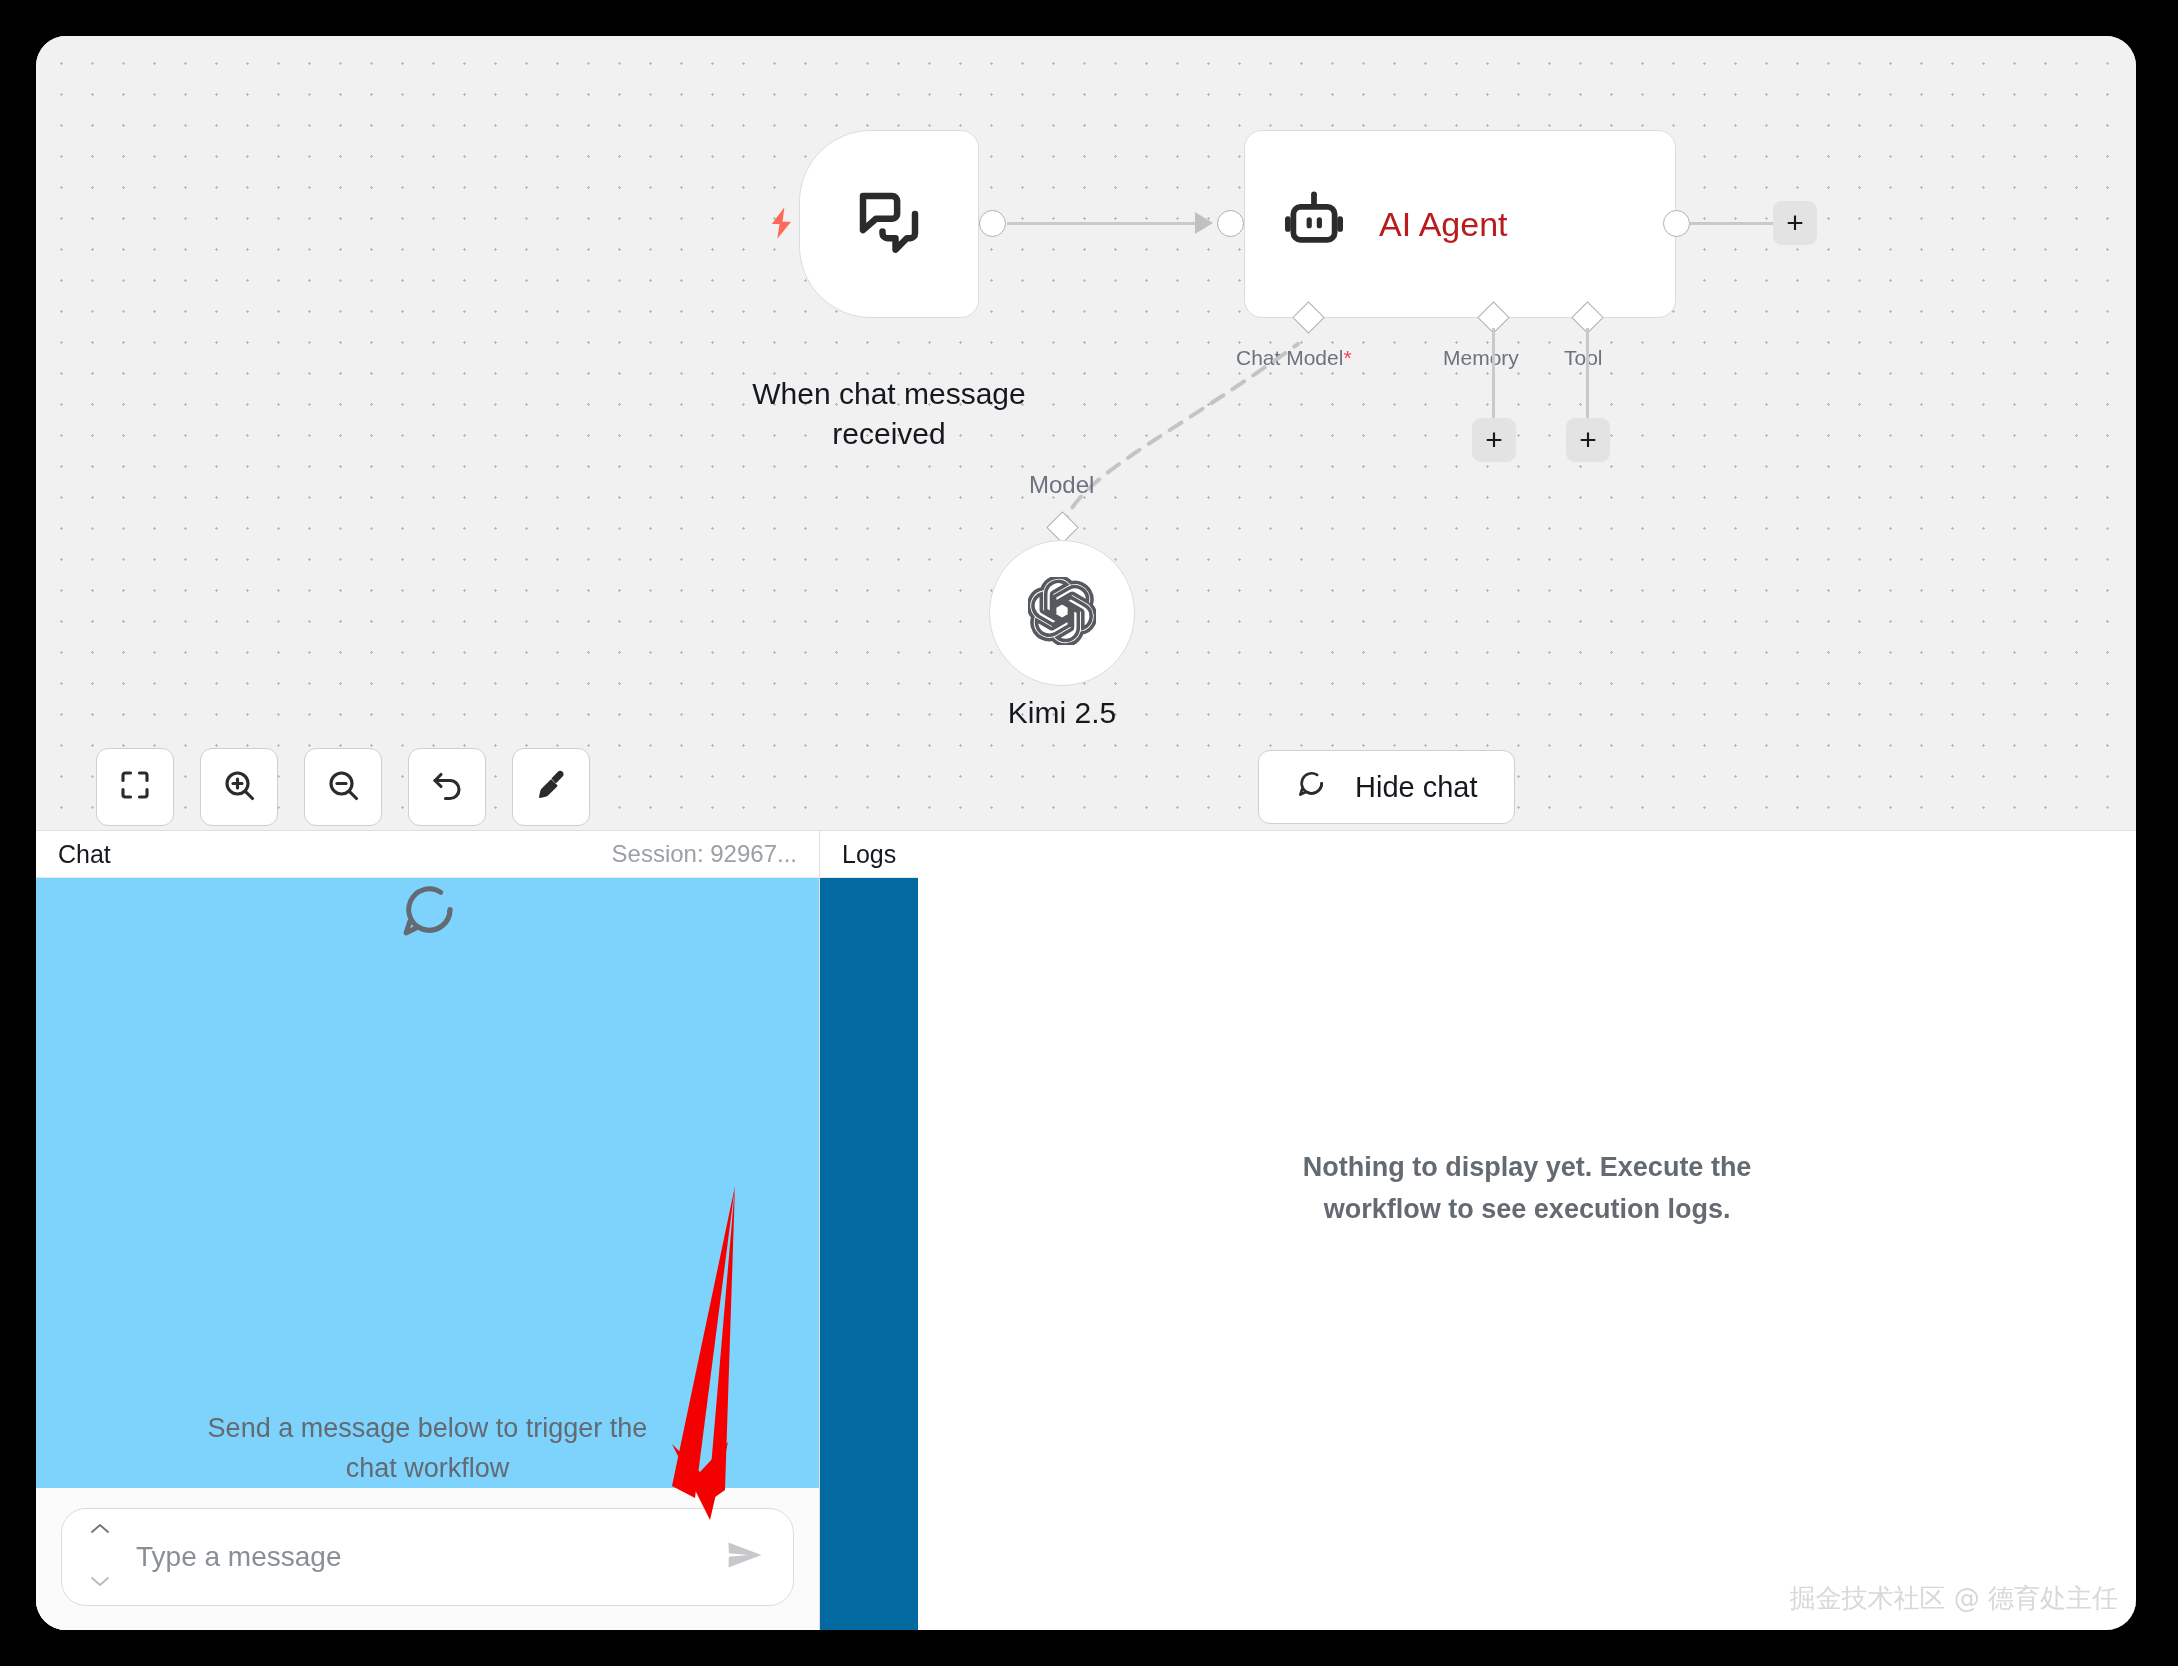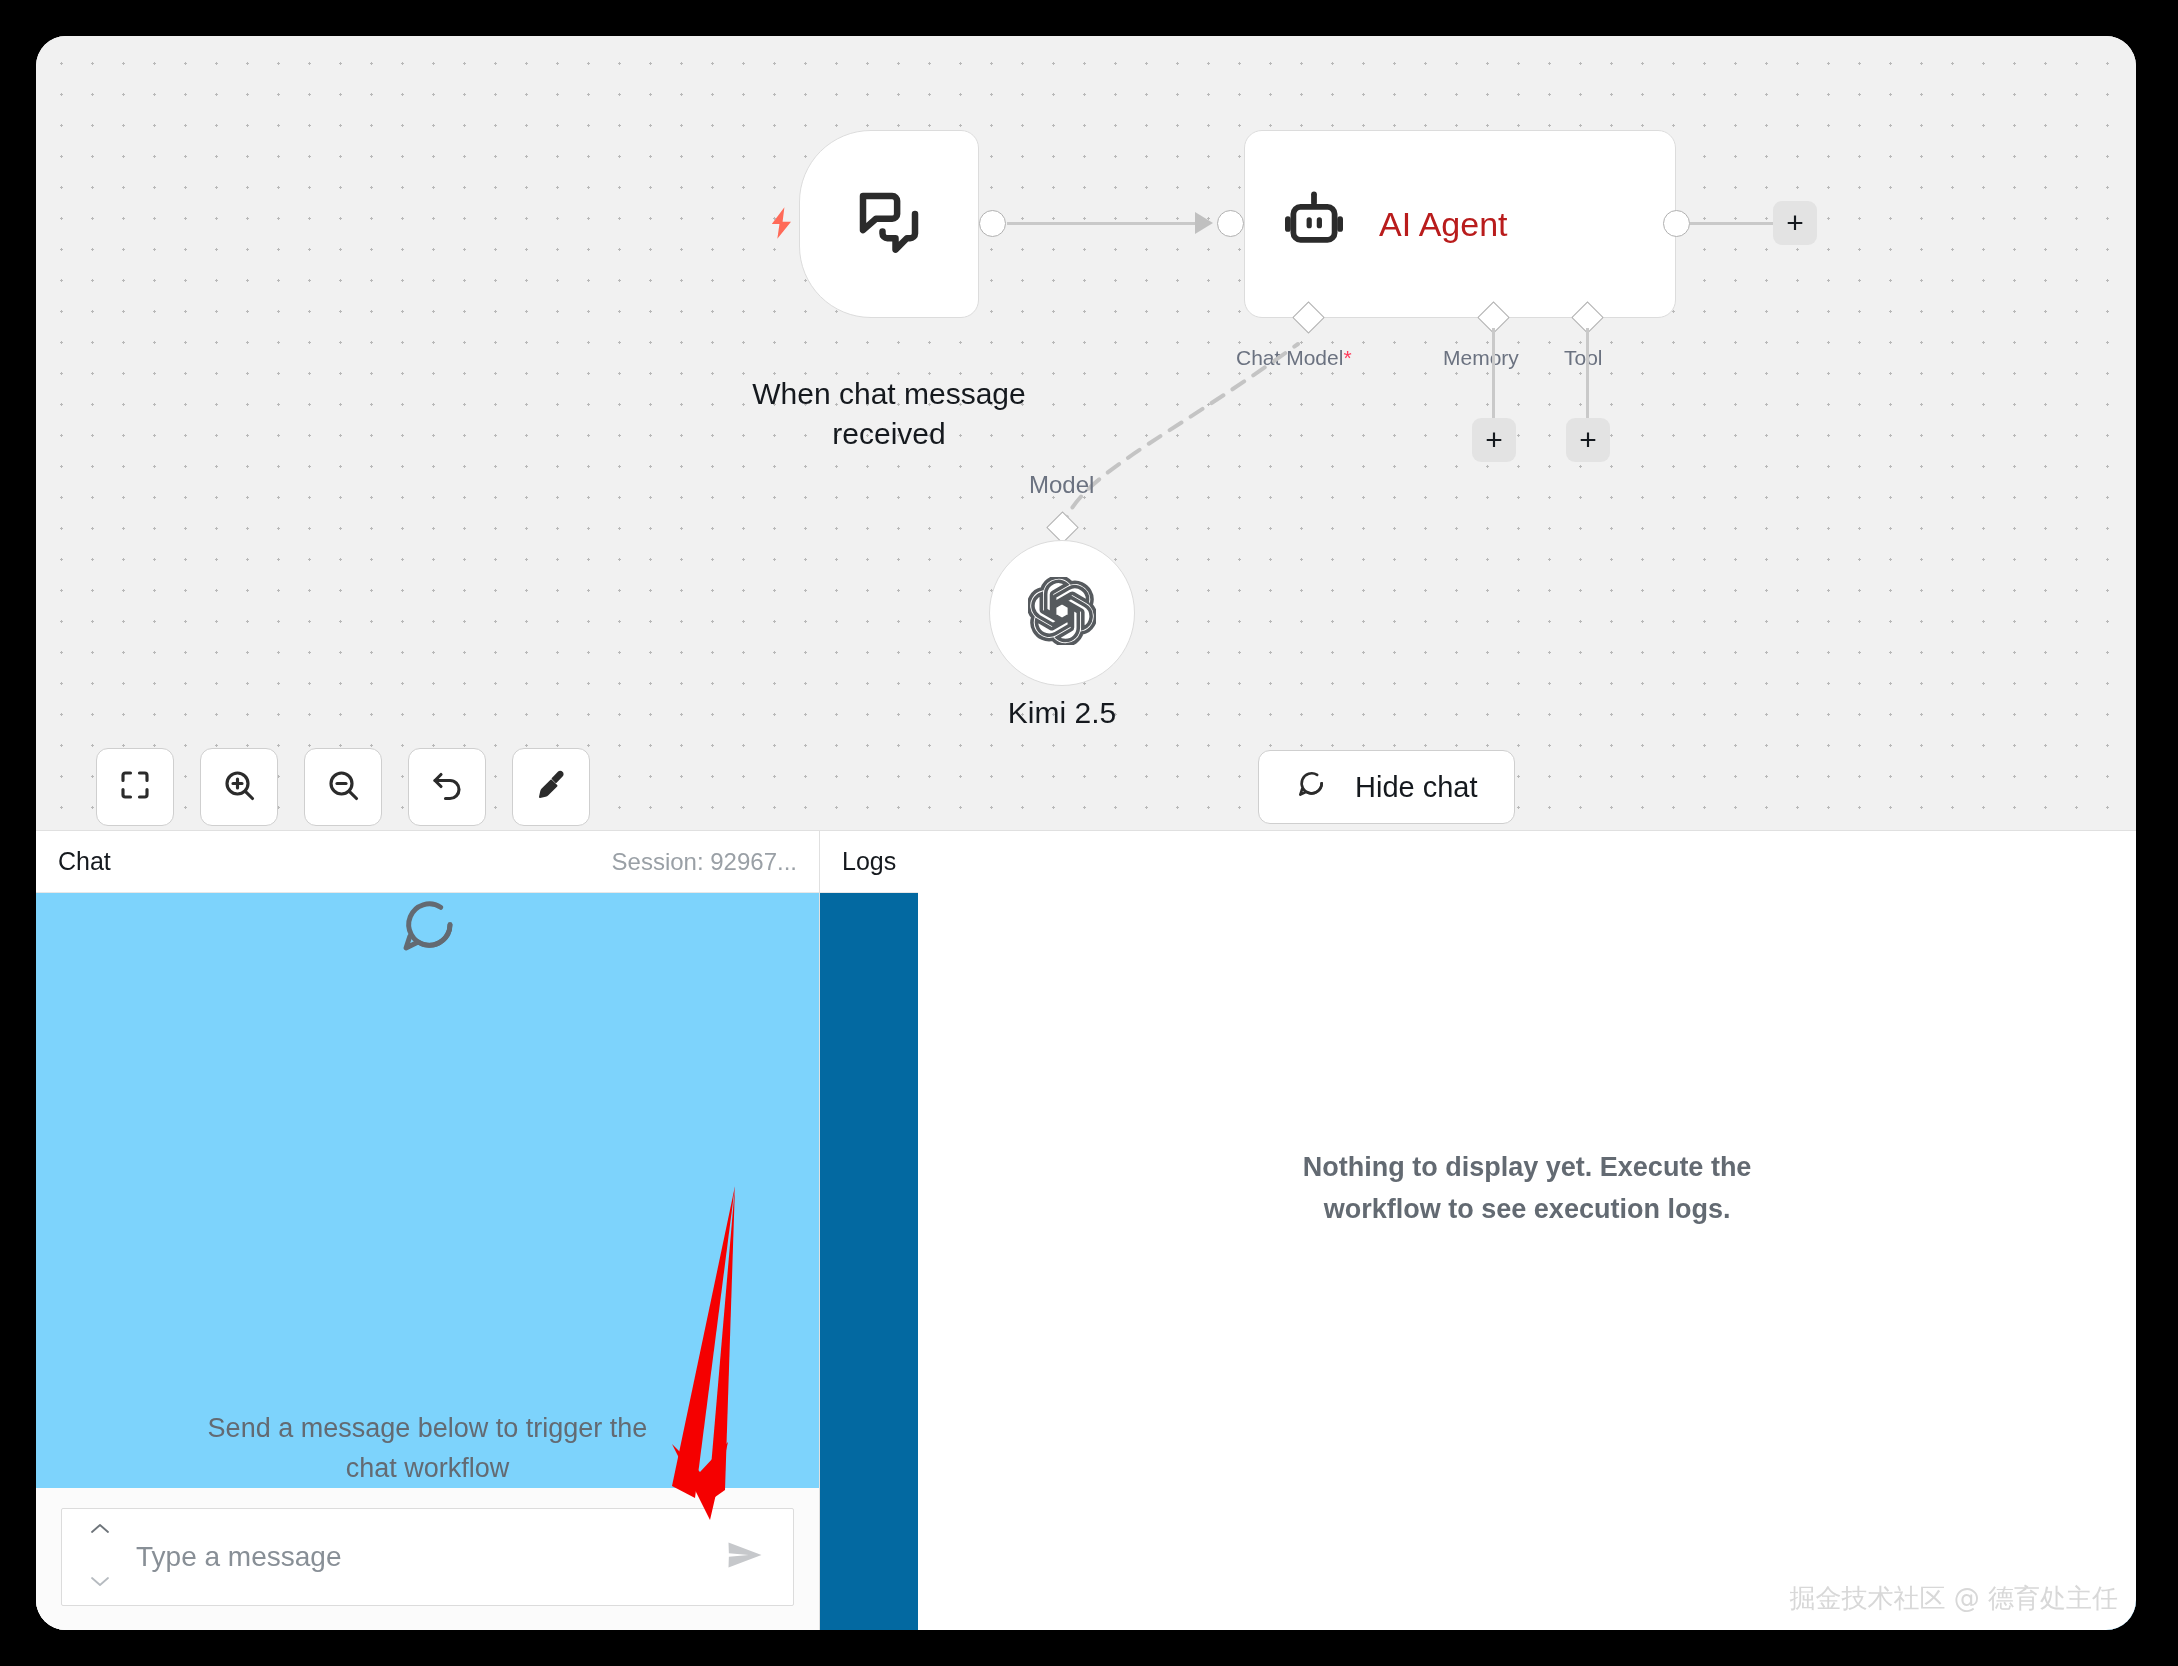--- a/index.html
+++ b/index.html
@@ -240,21 +240,21 @@
 
   #logs-panel {
     flex: 1;
     height: 100%;
     display: flex;
     flex-direction: row;
     background: #0369a1;
   }
 
   .panel-header {
-    height: 62px;
+    height: 47px;
     display: flex;
     align-items: center;
     padding: 0 22px;
     border-bottom: 1.5px solid #e8e8e8;
     box-sizing: border-box;
     background: #ffffff;
     flex: none;
   }
   .panel-title {
     font-size: 25px;
@@ -287,21 +287,21 @@
 
   #chat-input-area {
     flex: none;
     padding: 20px 25px 24px 25px;
     background: #fbfbfb;
   }
 
   #chat-input-box {
     height: 98px;
     border: 1.5px solid #dcdcdc;
-    border-radius: 2px;
+    border-radius: 25px;
     background: #ffffff;
     display: flex;
     align-items: center;
     padding: 0 26px 0 22px;
     box-sizing: border-box;
   }
 
   #input-stepper {
     width: 32px;
     height: 70px;

